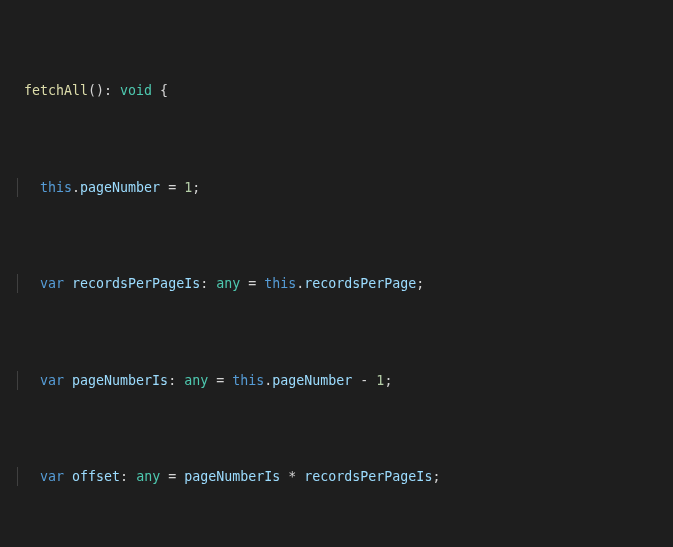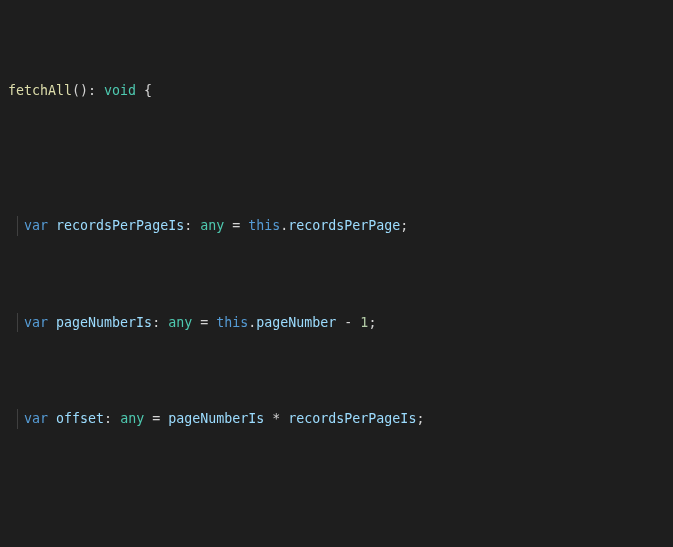--- a/index.html
+++ b/index.html
@@ -22,21 +22,21 @@
   .code-area {
     position: absolute;
     left: 0;
     top: 0;
     padding-top: 4px;
     white-space: pre;
   }
   .line {
     position: relative;
     height: 19.3px;
-    padding-left: 8px;
+    padding-left: 24px;
     white-space: pre;
   }
   
   .guide {
     position: absolute;
     top: 0;
     width: 1px;
     height: 19.3px;
     background: #404040;
   }
@@ -52,20 +52,21 @@
 </head>
 <body>
 
 <div id="editor">
   <div class="code-area">
 
     
     <div class="line"><span class="t-fn">fetchAll</span><span class="t-def">(): </span><span class="t-type">void</span><span class="t-def"> {</span></div>
 
     
+    <div class="line"><span class="guide" style="left:17px"></span><span class="t-def">  </span><span class="t-kw">this</span><span class="t-def">.</span><span class="t-var">pageNumber</span><span class="t-def"> = </span><span class="t-num">1</span><span class="t-def">;</span></div>
 
     
     <div class="line"><span class="guide" style="left:17px"></span><span class="t-def">  </span><span class="t-kw">var</span><span class="t-def"> </span><span class="t-var">recordsPerPageIs</span><span class="t-def">: </span><span class="t-type">any</span><span class="t-def"> = </span><span class="t-kw">this</span><span class="t-def">.</span><span class="t-var">recordsPerPage</span><span class="t-def">;</span></div>
 
     
     <div class="line"><span class="guide" style="left:17px"></span><span class="t-def">  </span><span class="t-kw">var</span><span class="t-def"> </span><span class="t-var">pageNumberIs</span><span class="t-def">: </span><span class="t-type">any</span><span class="t-def"> = </span><span class="t-kw">this</span><span class="t-def">.</span><span class="t-var">pageNumber</span><span class="t-def"> - </span><span class="t-num">1</span><span class="t-def">;</span></div>
 
     
     <div class="line"><span class="guide" style="left:17px"></span><span class="t-def">  </span><span class="t-kw">var</span><span class="t-def"> </span><span class="t-var">offset</span><span class="t-def">: </span><span class="t-type">any</span><span class="t-def"> = </span><span class="t-var">pageNumberIs</span><span class="t-def"> * </span><span class="t-var">recordsPerPageIs</span><span class="t-def">;</span></div>
 

